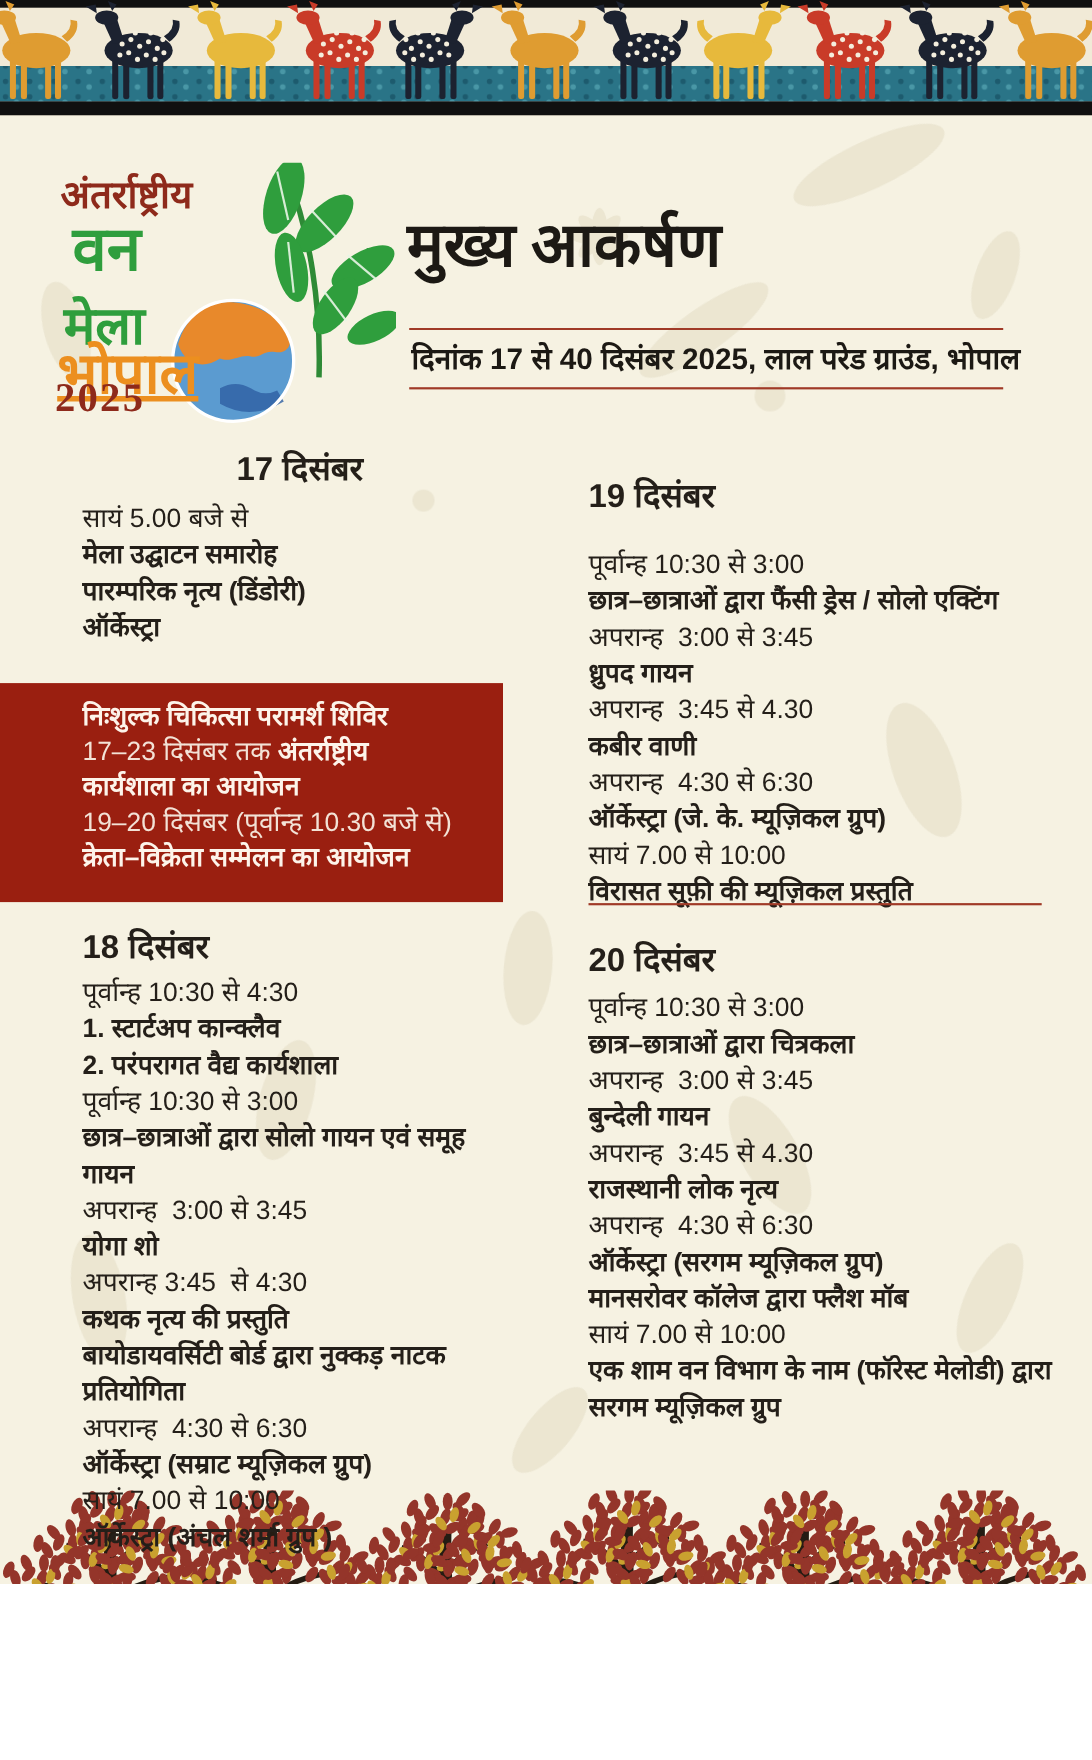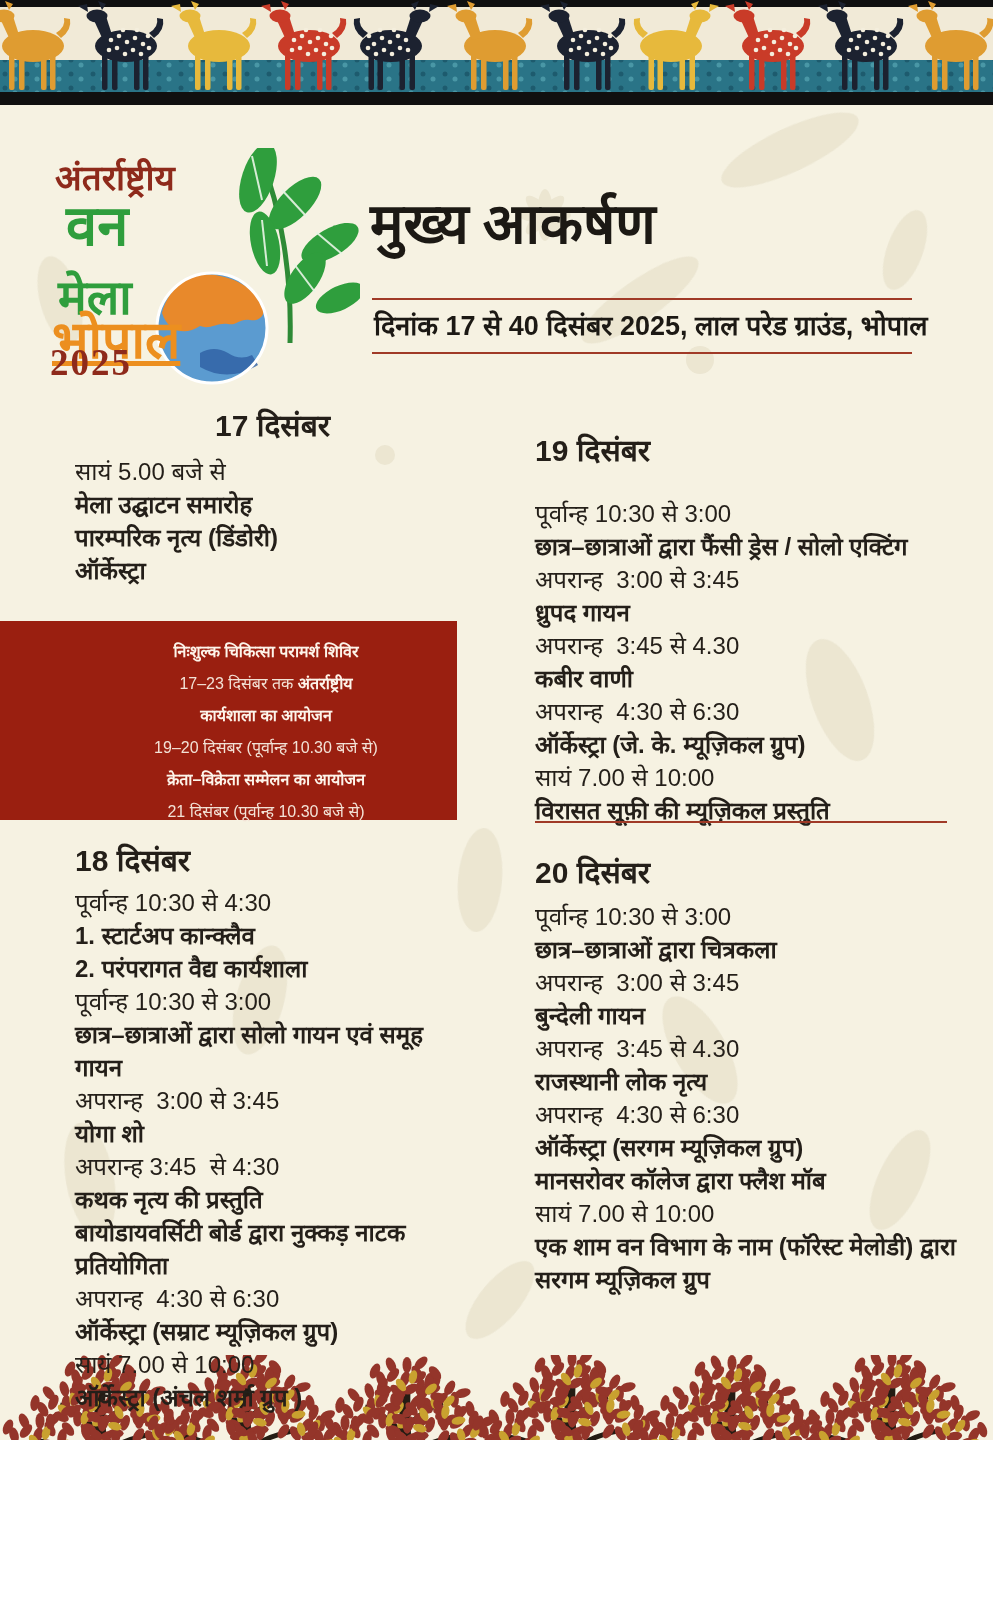--- a/index.html
+++ b/index.html
@@ -40,21 +40,21 @@
   .sec-heading{font-weight:700;font-size:30px;color:var(--ink);}
   .line{font-size:24px;line-height:33px;color:var(--ink);white-space:pre-wrap;}
   .line.b{font-weight:700;}
   .s17{left:75px;top:404px;width:395px;} .s17 .sec-heading{margin-bottom:10px;text-align:center;}
   .s18{left:75px;top:839px;width:400px;} .s18 .sec-heading{margin-bottom:6px;}
   .s19{left:535px;top:401px;width:420px;margin-top:28px;} .s19 .sec-heading{margin-bottom:27px;}
   .s20{left:535px;top:851px;width:434px;} .s20 .sec-heading{margin-bottom:8px;}
 
   .notice{position:absolute;z-index:3;left:0;top:621px;width:457px;height:199px;background:var(--box-bg);}
   .notice-in{padding:15px 0 0 75px;}
-  .nline{font-size:16px;line-height:32px;color:var(--box-text);white-space:pre-wrap;text-align:center;}
+  .nline{font-size:24px;line-height:32px;color:var(--box-text);white-space:pre-wrap;}
   .nline .b{font-weight:700;color:var(--box-bold);}
 
   
   .f-o{fill:var(--deer-orange);} .f-y{fill:var(--deer-yellow);}
   .f-n{fill:var(--deer-navy);}  .f-r{fill:var(--deer-red);} .s-y{stroke:#8a5a22;}
   .s-n{stroke:var(--deer-navy);}  .s-r{stroke:#7e2416;}
 </style>
 </head>
 <body>
 
@@ -250,21 +250,20 @@
       <div class="line b">ऑर्केस्ट्रा</div>
     </section>
 
   <div class="notice">
     <div class="notice-in">
         <div class="nline"><span class="b">निःशुल्क चिकित्सा परामर्श शिविर</span></div>
         <div class="nline"><span>17–23 दिसंबर तक </span><span class="b">अंतर्राष्ट्रीय</span></div>
         <div class="nline"><span class="b">कार्यशाला का आयोजन</span></div>
         <div class="nline"><span>19–20 दिसंबर (पूर्वान्ह 10.30 बजे से)</span></div>
         <div class="nline"><span class="b">क्रेता–विक्रेता सम्मेलन का आयोजन</span></div>
-        <div class="nline"><span>21 दिसंबर (पूर्वान्ह 10.30 बजे से)</span></div>
       </div>
   </div>
 
   <section class="sec s18">
       <div class="sec-heading">18 दिसंबर</div>
       <div class="line">पूर्वान्ह 10:30 से 4:30</div>
       <div class="line b">1. स्टार्टअप कान्क्लैव</div>
       <div class="line b">2. परंपरागत वैद्य कार्यशाला</div>
       <div class="line">पूर्वान्ह 10:30 से 3:00</div>
       <div class="line b">छात्र–छात्राओं द्वारा सोलो गायन एवं समूह गायन</div>

